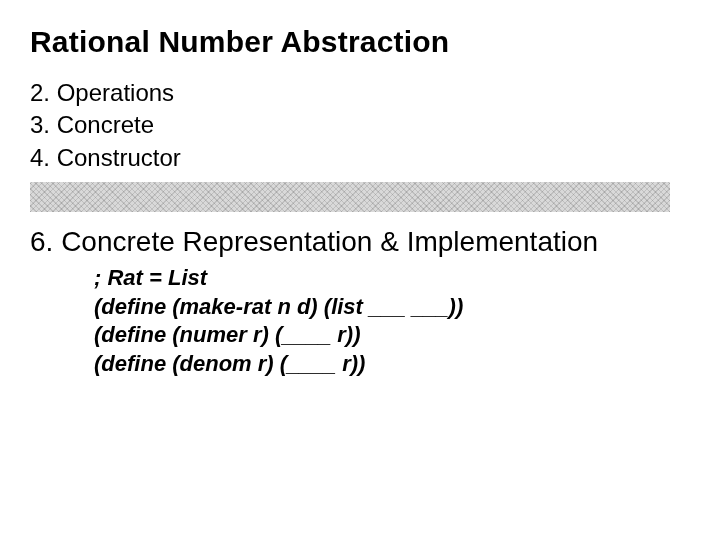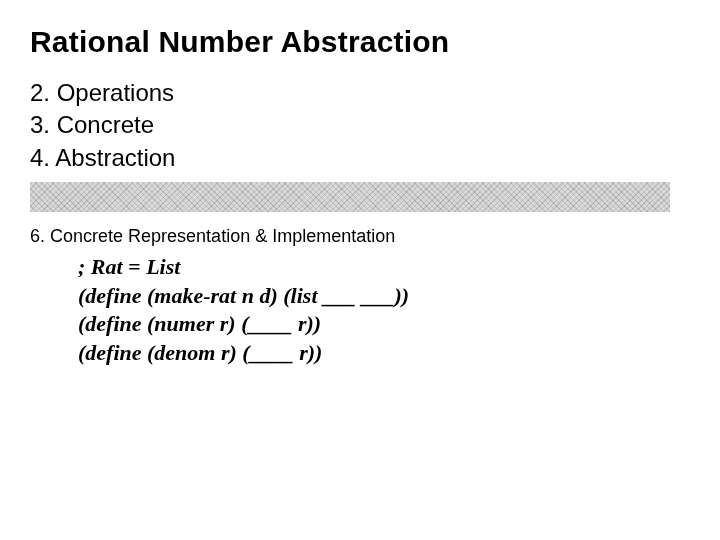--- a/index.html
+++ b/index.html
@@ -41,52 +41,52 @@
     background-image: repeating-linear-gradient(45deg,
        rgba(0,0,0,0.12) 0, rgba(0,0,0,0.12) 1px,
        transparent 1px, transparent 4px),
       repeating-linear-gradient(-45deg,
        rgba(0,0,0,0.12) 0, rgba(0,0,0,0.12) 1px,
        transparent 1px, transparent 4px);
     margin: 4px 0 14px 0;
     width: 640px;
   }
   .item6 {
-    font-size: 18px;
+    font-size: 28px;
     margin: 0 0 6px 0;
   }
   .code {
-    font-family: Liberation Serif, serif;
+    font-family: Liberation Sans, sans-serif;
     font-size: 22px;
     font-weight: bold;
     font-style: italic;
     white-space: pre;
     line-height: 1.3;
-    margin-left: 48px;
+    margin-left: 64px;
   }
 </style>
 </head>
 <body>
 
 <div class="slide">
 
   <h1 class="title">Rational Number Abstraction</h1>
 
   <div class="list">
     <div class="row">
       <span class="num">2.</span>
       <span>Operations</span>
     </div>
     <div class="row">
       <span class="num">3.</span>
       <span>Concrete</span>
     </div>
     <div class="row">
       <span class="num">4.</span>
-      <span>Abstraction</span>
+      <span>Constructor</span>
     </div>
   </div>
 
   <div class="barrier"></div>
 
   <div class="item6">
     <span class="num">6.</span>
     <span>Concrete Representation &amp; Implementation</span>
   </div>
 

